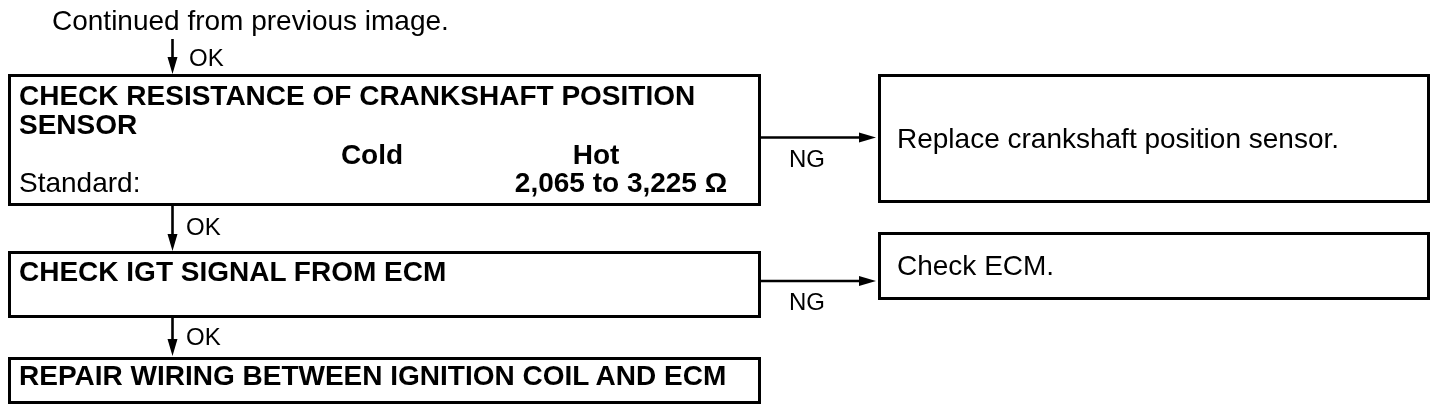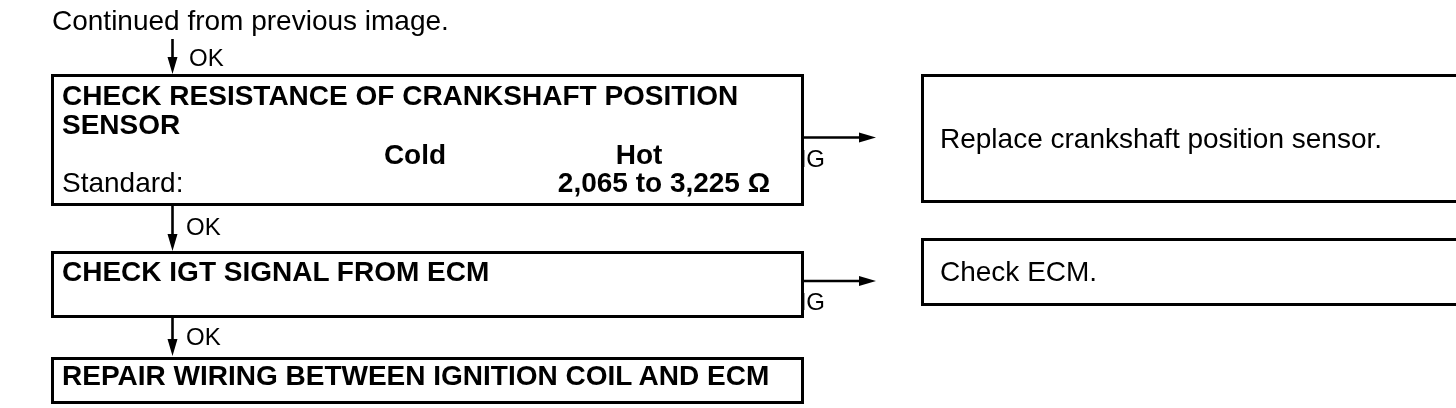--- a/index.html
+++ b/index.html
@@ -48,21 +48,20 @@
   .ok2 { left: 186px; top: 212px; }
   .ok3 { left: 186px; top: 322px; }
   .ng1 { left: 789px; top: 144px; }
   .ng2 { left: 789px; top: 287px; }
   .box {
     position: absolute;
     box-sizing: border-box;
     border: 3px solid #000000;
     background: #ffffff;
     font-size: 28px;
-    margin-left: 43px;
   }
   .step1 { left: 8px; top: 74px; width: 753px; height: 132px; }
   .step1 .title {
     position: absolute;
     left: 8px;
     top: 4px;
     width: 722px;
     font-weight: bold;
     line-height: 29px;
   }
@@ -102,21 +101,21 @@
     font-weight: bold;
     white-space: nowrap;
   }
   .action {
     display: flex;
     align-items: center;
     padding-left: 16px;
     white-space: nowrap;
   }
   .action1 { left: 878px; top: 74px;  width: 552px; height: 129px; }
-  .action2 { left: 878px; top: 238px; width: 552px; height: 68px; }
+  .action2 { left: 878px; top: 232px; width: 552px; height: 68px; }
 </style>
 </head>
 <body>
 
 <div class="canvas">
 
   <div class="continued">Continued from previous image.</div>
 
   <svg class="arrows" width="1456" height="408" viewBox="0 0 1456 408">
     <g>

